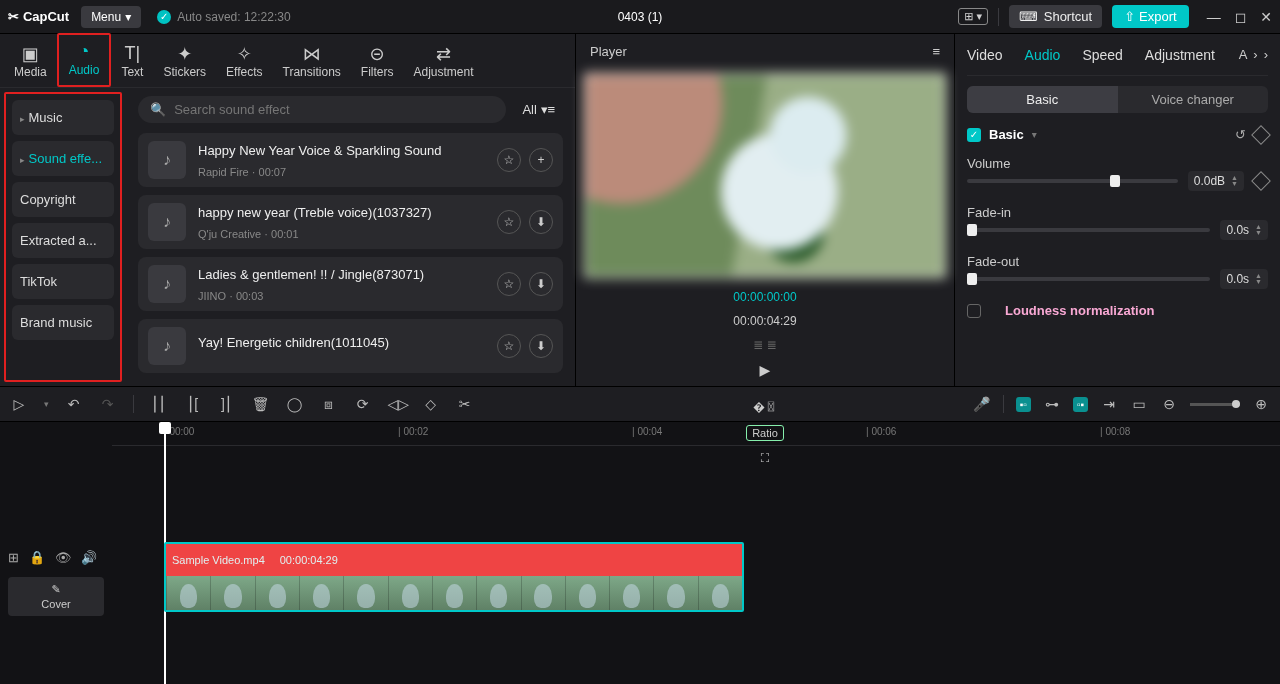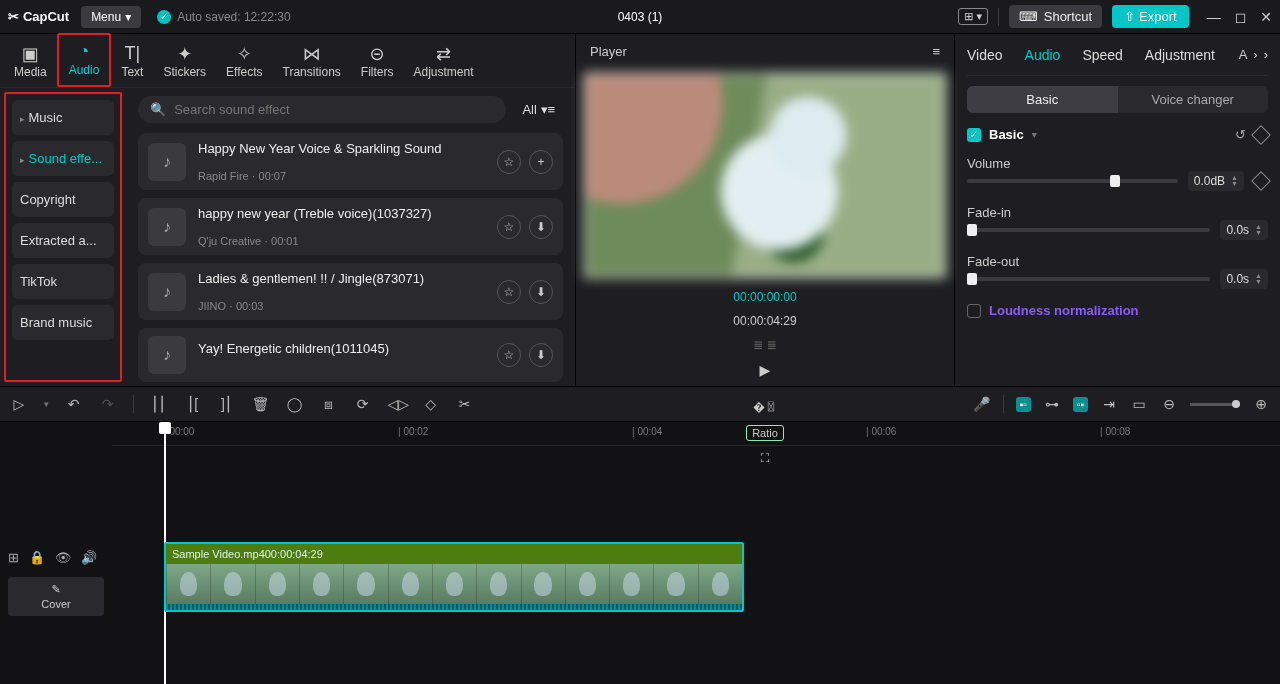--- a/index.html
+++ b/index.html
@@ -30,21 +30,21 @@
 .search-row{ display:flex; gap:8px; align-items:center; margin-bottom:10px;}
 .search-box{ flex:1; background:#2a2a2e; border-radius:16px; padding:6px 12px; display:flex; align-items:center; gap:8px; color:#888;}
 .search-box input{ background:transparent; border:none; outline:none; color:#ddd; flex:1; font-size:13px;}
 .all-pill{ display:flex; gap:4px; color:#ddd; font-size:13px; padding:4px 8px;}
 .section-title{ color:#ddd; font-size:14px; margin:6px 2px 10px;}
 .track-list{ display:flex; flex-direction:column; gap:8px;}
 .track{ background:#2a2a2e; border-radius:8px; padding:8px 10px; display:flex; align-items:center; gap:12px;}
 .track .thumb{ width:38px;height:38px;border-radius:6px;background:#3a3a3f; display:flex;align-items:center;justify-content:center;color:#aaa; font-size:16px;}
 .track .info{ flex:1; min-width:0;}
 .track .t-title{ color:#eee; font-size:13px; white-space:nowrap; overflow:hidden; text-overflow:ellipsis;}
-.track .t-meta{ color:#888; font-size:11px; margin-top:14px;}
+.track .t-meta{ color:#888; font-size:11px; margin-top:8px;}
 .track .actions{ display:flex; gap:8px;}
 .track .act{ width:24px;height:24px;border-radius:50%;border:1px solid #555; display:flex;align-items:center;justify-content:center; color:#ccc; font-size:12px; cursor:pointer;}
 .player-panel{ width:380px; background:#1e1e22; display:flex; flex-direction:column; border-left:1px solid #000; border-right:1px solid #000;}
 .player-head{ display:flex; justify-content:space-between; align-items:flex-end; padding:10px 14px; color:#ccc;}
 .player-view{ flex:1; padding:4px 8px;}
 .preview{ width:100%; height:205px; border:2px solid #fff; border-radius:2px; position:relative; overflow:hidden;
  background:
   radial-gradient(circle at 62% 30%, #dcecf0 0 38px, transparent 39px),
   radial-gradient(circle at 54% 58%, #e2eef1 0 58px, transparent 59px),
   radial-gradient(circle at 58% 78%, #2b5b2b 0 30px, transparent 31px),
@@ -83,21 +83,21 @@
 .timeline{ height:262px; background:#121215; display:flex;}
 .tl-left{ width:112px; display:flex; flex-direction:column;}
 .tl-icons{ display:flex; gap:10px; padding:8px; color:#aaa; margin-top:120px;}
 .cover-box{ margin:4px 8px; background:#2a2a2e; border-radius:4px; display:flex; flex-direction:column; align-items:center; padding:6px 0; gap:2px; color:#ccc; font-size:11px;}
 .tl-main{ flex:1; position:relative; overflow:hidden;}
 .ruler{ height:24px; position:relative; border-bottom:1px solid #2a2a2e;}
 .ruler .tick{ position:absolute; top:4px; color:#777; font-size:10px;}
 .playhead{ position:absolute; top:0; bottom:0; width:2px; background:#fff; left:52px;}
 .playhead::before{ content:""; position:absolute; top:0; left:-5px; width:12px; height:12px; background:#fff; border-radius:2px;}
 .clip{ position:absolute; top:120px; left:52px; width:580px; height:70px; border:2px solid #00c8c8; border-radius:2px; background:#265a5a; overflow:hidden;}
-.clip-hdr{ background:#4d7c0f; color:#e0f0f0; font-size:11px; padding:4px 6px; display:flex; gap:0;}
+.clip-hdr{ background:#ef4444; color:#e0f0f0; font-size:11px; padding:10px 6px; display:flex; gap:15px;}
 .clip-frames{ display:flex; height:40px;}
 .frame{ flex:1; background:linear-gradient(#7ea888,#5a7a60); border-left:1px solid rgba(0,0,0,.2); position:relative;}
 .frame::after{ content:""; position:absolute; left:30%; top:20%; width:40%; height:60%; background:#cde; border-radius:50% 50% 40% 40%; opacity:.5;}
 .clip-audio{ height:12px; background:repeating-linear-gradient(90deg,#0a8a90 0 2px,#065a60 2px 4px);}
 </style>
 </head>
 <body>
 
 <div class="titlebar">
   <div class="brand">
@@ -329,21 +329,21 @@
               <span style="display:flex;flex-direction:column;font-size:7px;line-height:6px;color:#888;">
                 <span>▲</span>
                 <span>▼</span>
               </span>
             </div>
         </div>
       </div>
 
       <div class="insp-row">
         <span class="chk off"></span>
-        <b style="color:#8b5cf6;">Loudness normalization</b>
+        <b style="color:#f9a8d4;margin-left:16px;">Loudness normalization</b>
       </div>
     </div>
   </div>
 </div>
 
 <div class="toolbar">
   <span class="tb-ic">▷</span>
   <span style="font-size:9px;color:#777;">▾</span>
   <span class="tb-ic">↶</span>
   <span class="tb-ic" style="color:#555;">↷</span>

